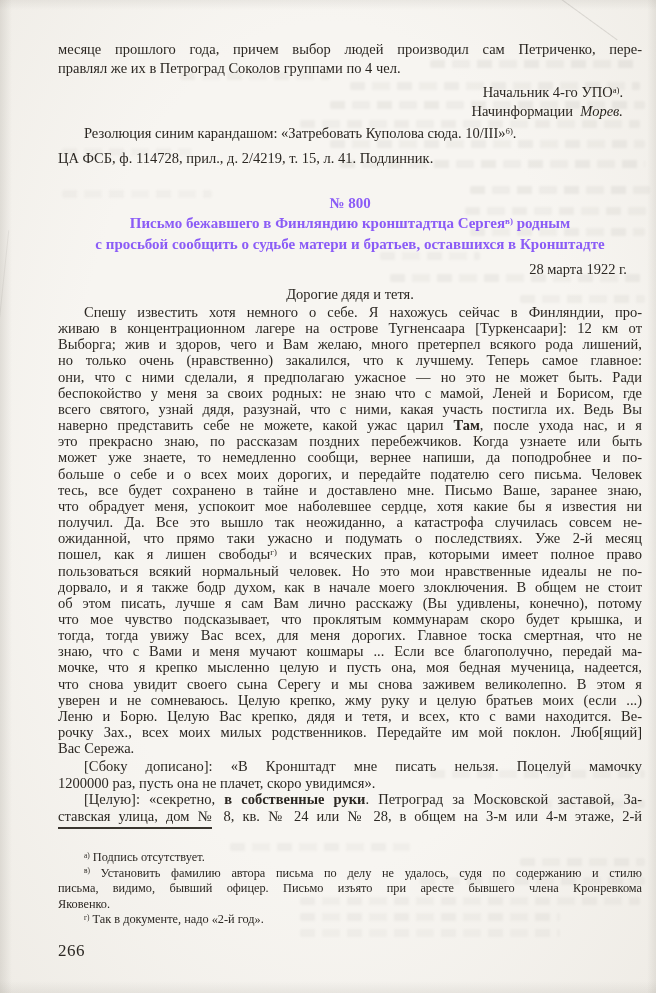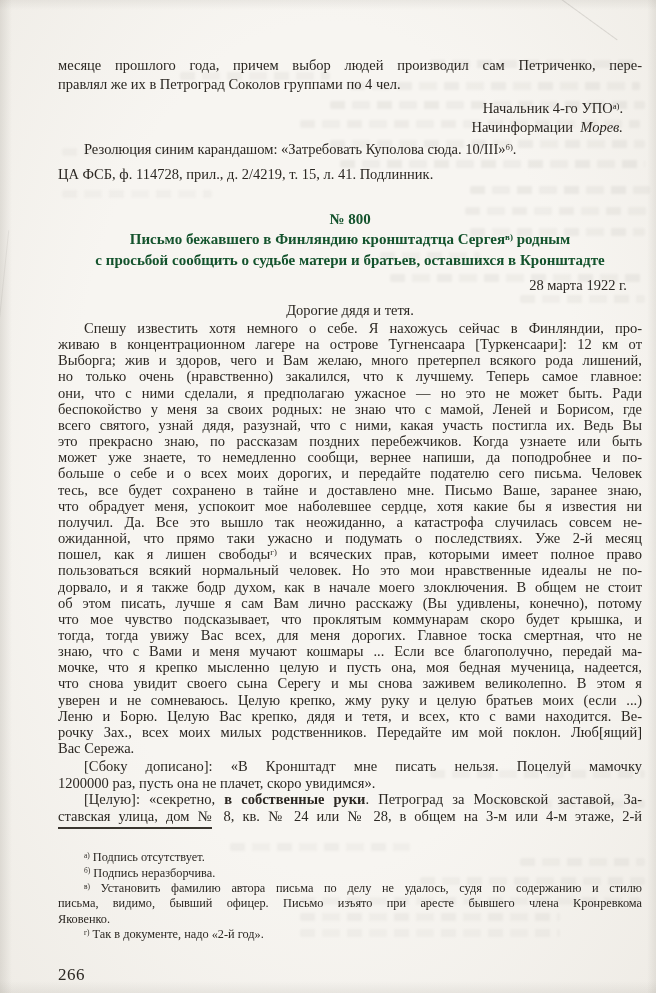--- a/index.html
+++ b/index.html
@@ -33,37 +33,37 @@
   .block{font-size:14.5px;}
   .tline{min-height:1em;}
   .just .tline{text-align:justify;text-align-last:justify;}
   .just:not(.all) .tline.last{text-align-last:left;}
   .indent .tline.first{text-indent:26px;}
   .center .tline{text-align:center;text-align-last:center;}
   .right .tline{text-align:left;text-align-last:right;}
   .b{font-weight:bold;}
   .i{font-style:italic;}
   sup{font-size:.6em;line-height:0;position:relative;top:-.45em;vertical-align:baseline;}
-  #continuation{margin-top:56px;line-height:19px;}
+  #continuation{margin-top:40px;line-height:19px;}
   #signature{margin-top:5px;line-height:19px;padding-right:19px;}
   #resolution{margin-top:3px;line-height:19px;}
   #archive{margin-top:6px;line-height:19px;}
-  #heading{margin-top:25px;font-weight:bold;color:#14532d;}
+  #heading{margin-top:25px;font-weight:bold;color:#8b5cf6;}
   #doc-number{font-size:15px;line-height:20px;}
   #doc-title{font-size:15px;line-height:21px;}
   #date{margin-top:5px;line-height:19px;padding-right:15px;}
   #salutation{margin-top:6px;line-height:18px;}
   #letter .tline{line-height:16.15px;}
   #letter{margin-top:1px;}
   #postscript{margin-top:2px;}
   #postscript .tline,#address .tline{line-height:16.5px;}
   #separator{margin-top:3px;width:154px;height:2px;background:#3a362f;}
   #footnotes{margin-top:21px;font-size:12.3px;}
   #footnotes .tline{line-height:15.4px;}
-  #page-number{margin-top:22px;font-size:17px;line-height:19px;letter-spacing:.5px;}
+  #page-number{margin-top:14px;font-size:17px;line-height:19px;letter-spacing:.5px;}
 </style>
 </head>
 <body>
 
 <div class="paper"></div>
 
 <div>
   <div class="bleed" style="left:180px;top:72px;width:150px;opacity:.13"></div>
   <div class="bleed" style="left:430px;top:60px;width:210px;opacity:.16"></div>
   <div class="bleed" style="left:350px;top:82px;width:290px;opacity:.15"></div>
@@ -130,20 +130,21 @@
     </div>
 
   <div id="letter" class="block just indent">
       <div class="tline first"><span>Спешу известить хотя немного о себе. Я нахожусь сейчас в Финляндии, про-</span></div>
       <div class="tline"><span>живаю в концентрационном лагере на острове Тугненсаара [Туркенсаари]: 12 км от</span></div>
       <div class="tline"><span>Выборга; жив и здоров, чего и Вам желаю, много претерпел всякого рода лишений,</span></div>
       <div class="tline"><span>но только очень (нравственно) закалился, что к лучшему. Теперь самое главное:</span></div>
       <div class="tline"><span>они, что с ними сделали, я предполагаю ужасное — но это не может быть. Ради</span></div>
       <div class="tline"><span>беспокойство у меня за своих родных: не знаю что с мамой, Леней и Борисом, где</span></div>
       <div class="tline"><span>всего святого, узнай дядя, разузнай, что с ними, какая участь постигла их. Ведь Вы</span></div>
+      <div class="tline"><span>наверно представить себе не можете, какой ужас царил </span><span class="b">Там</span><span>, после ухода нас, и я</span></div>
       <div class="tline"><span>это прекрасно знаю, по рассказам поздних перебежчиков. Когда узнаете или быть</span></div>
       <div class="tline"><span>может уже знаете, то немедленно сообщи, вернее напиши, да поподробнее и по-</span></div>
       <div class="tline"><span>больше о себе и о всех моих дорогих, и передайте подателю сего письма. Человек</span></div>
       <div class="tline"><span>тесь, все будет сохранено в тайне и доставлено мне. Письмо Ваше, заранее знаю,</span></div>
       <div class="tline"><span>что обрадует меня, успокоит мое наболевшее сердце, хотя какие бы я известия ни</span></div>
       <div class="tline"><span>получил. Да. Все это вышло так неожиданно, а катастрофа случилась совсем не-</span></div>
       <div class="tline"><span>ожиданной, что прямо таки ужасно и подумать о последствиях. Уже 2-й месяц</span></div>
       <div class="tline"><span>пошел, как я лишен свободы</span><sup>г)</sup><span> и всяческих прав, которыми имеет полное право</span></div>
       <div class="tline"><span>пользоваться всякий нормальный человек. Но это мои нравственные идеалы не по-</span></div>
       <div class="tline"><span>дорвало, и я также бодр духом, как в начале моего злоключения. В общем не стоит</span></div>
@@ -169,23 +170,20 @@
       <div class="tline last"><span>ставская улица, дом № 8, кв. № 24 или № 28, в общем на 3-м или 4-м этаже, 2-й</span></div>
     </div>
 
   <div id="separator"></div>
 
   <div id="footnotes">
     <div class="just indent">
         <div class="tline first last"><sup>а)</sup><span> Подпись отсутствует.</span></div>
       </div>
     <div class="just indent">
-        <div class="tline first last"><sup>б)</sup><span> Подпись неразборчива.</span></div>
-      </div>
-    <div class="just indent">
         <div class="tline first"><sup>в)</sup><span> Установить фамилию автора письма по делу не удалось, судя по содержанию и стилю</span></div>
         <div class="tline"><span>письма, видимо, бывший офицер. Письмо изъято при аресте бывшего члена Кронревкома</span></div>
         <div class="tline last"><span>Яковенко.</span></div>
       </div>
     <div class="just indent">
         <div class="tline first last"><sup>г)</sup><span> Так в документе, надо «2-й год».</span></div>
       </div>
   </div>
 
   <div id="page-number">266</div>

